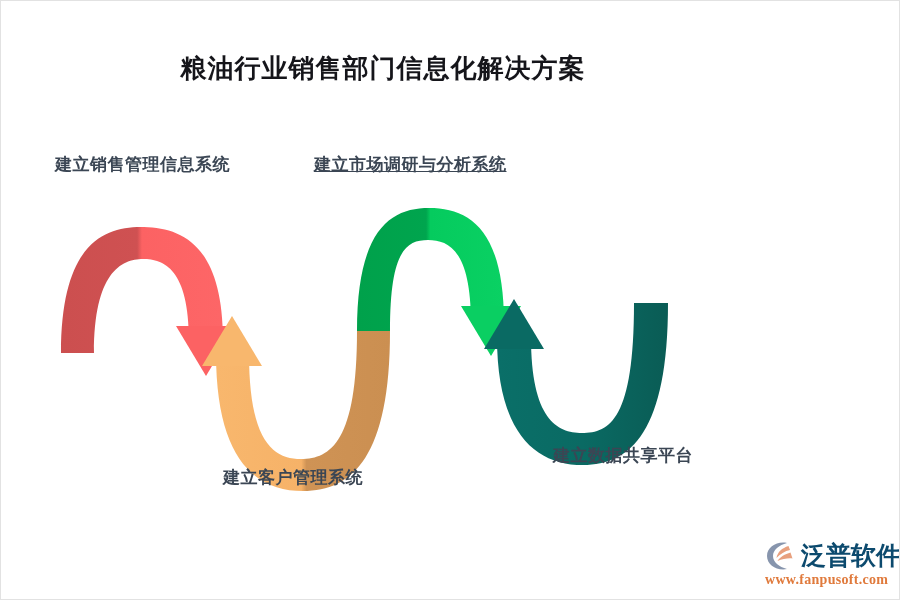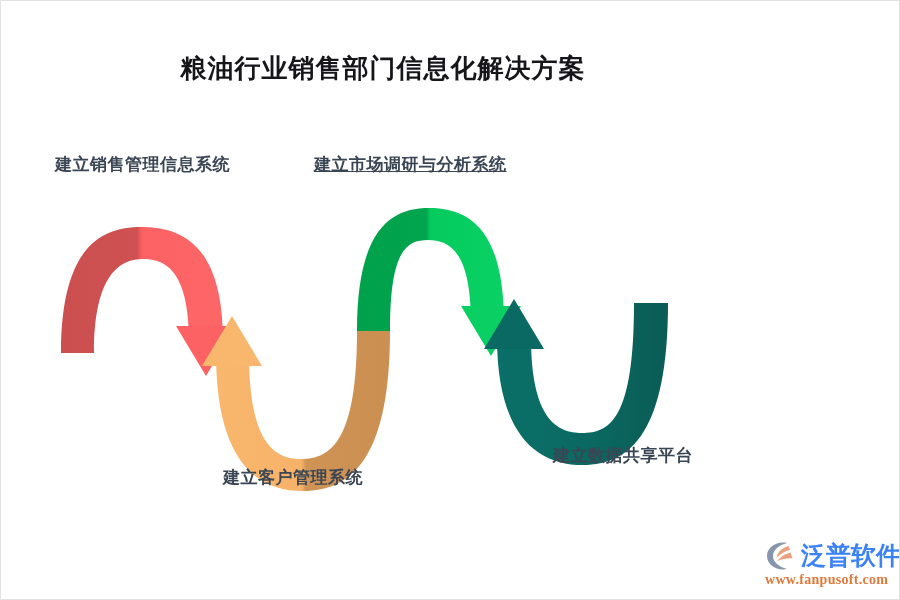--- a/index.html
+++ b/index.html
@@ -72,21 +72,21 @@
   }
   #brand-logo .logo-mark {
     width: 33px;
     height: 31px;
     flex: 0 0 33px;
     margin-right: 3px;
   }
   #brand-logo .logo-word {
     font-size: 25px;
     font-weight: bold;
-    color: #3b82f6;
+    color: #0c4a6e;
     line-height: 1;
     letter-spacing: 0px;
     white-space: nowrap;
   }
   #brand-logo .logo-url {
     margin-top: 1px;
     font-family: "Liberation Serif", "DejaVu Serif", serif;
     font-size: 14px;
     font-weight: bold;
     color: #e07a3c;

